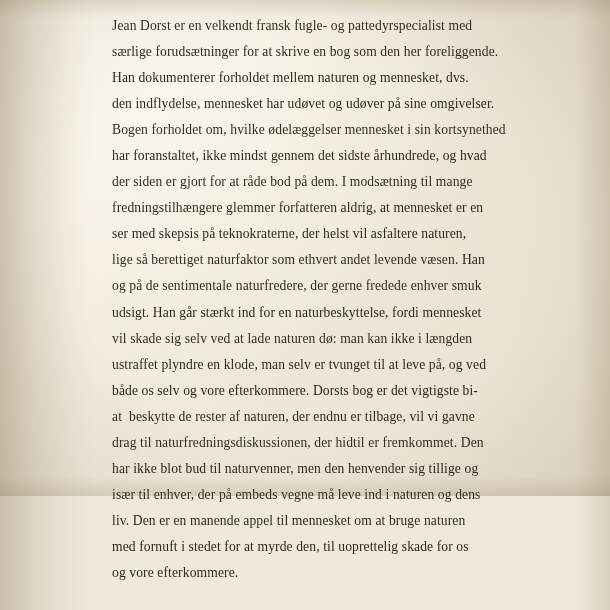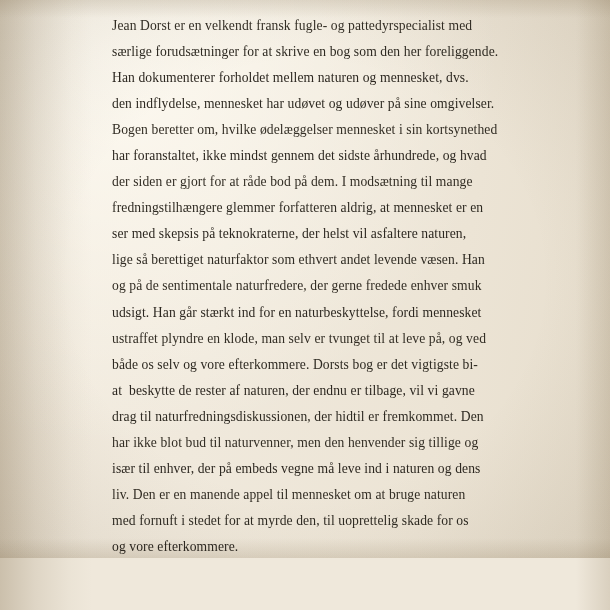--- a/index.html
+++ b/index.html
@@ -9,21 +9,21 @@
   body {
     width: 610px;
     height: 610px;
     background: #efe8db;
     font-family: "Liberation Serif", serif;
     overflow: hidden;
   }
   .page {
     position: relative;
     width: 610px;
-    height: 558px;
+    height: 496px;
     background:
       radial-gradient(ellipse at 18% 10%, rgba(255,252,244,0.85) 0%, rgba(255,252,244,0.0) 55%),
       linear-gradient(100deg, #f3ece0 0%, #f0e9dc 38%, #ece4d5 72%, #e6ddcc 100%);
     box-sizing: border-box;
   }
   
   .page::after {
     content: "";
     position: absolute;
     inset: 0;
@@ -97,28 +97,29 @@
   <div class="gutter"></div>
   <div class="edge-right"></div>
   <div class="edge-top"></div>
   <div class="edge-bottom"></div>
 
   <div class="textblock">
     <span class="line">Jean Dorst er en velkendt fransk fugle- og pattedyrspecialist med</span>
     <span class="line">særlige forudsætninger for at skrive en bog som den her foreliggende.</span>
     <span class="line">Han dokumenterer forholdet mellem naturen og mennesket, dvs.</span>
     <span class="line">den indflydelse, mennesket har udøvet og udøver på sine omgivelser.</span>
-    <span class="line">Bogen beretter om, hvilke ødelæggelser mennesket i sin kortsynethed</span>
+    <span class="line">Bogen forholdet om, hvilke ødelæggelser mennesket i sin kortsynethed</span>
     <span class="line">har foranstaltet, ikke mindst gennem det sidste århundrede, og hvad</span>
     <span class="line">der siden er gjort for at råde bod på dem. I modsætning til mange</span>
     <span class="line">fredningstilhængere glemmer forfatteren aldrig, at mennesket er en</span>
     <span class="line">ser med skepsis på teknokraterne, der helst vil asfaltere naturen,</span>
     <span class="line">lige så berettiget naturfaktor som ethvert andet levende væsen. Han</span>
     <span class="line">og på de sentimentale naturfredere, der gerne fredede enhver smuk</span>
     <span class="line">udsigt. Han går stærkt ind for en naturbeskyttelse, fordi mennesket</span>
+    <span class="line">vil skade sig selv ved at lade naturen dø: man kan ikke i længden</span>
     <span class="line">ustraffet plyndre en klode, man selv er tvunget til at leve på, og ved</span>
     <span class="line">både os selv og vore efterkommere. Dorsts bog er det vigtigste bi-</span>
     <span class="line">at  beskytte de rester af naturen, der endnu er tilbage, vil vi gavne</span>
     <span class="line">drag til naturfredningsdiskussionen, der hidtil er fremkommet. Den</span>
     <span class="line">har ikke blot bud til naturvenner, men den henvender sig tillige og</span>
     <span class="line">især til enhver, der på embeds vegne må leve ind i naturen og dens</span>
     <span class="line">liv. Den er en manende appel til mennesket om at bruge naturen</span>
     <span class="line">med fornuft i stedet for at myrde den, til uoprettelig skade for os</span>
     <span class="line">og vore efterkommere.</span>
   </div>

